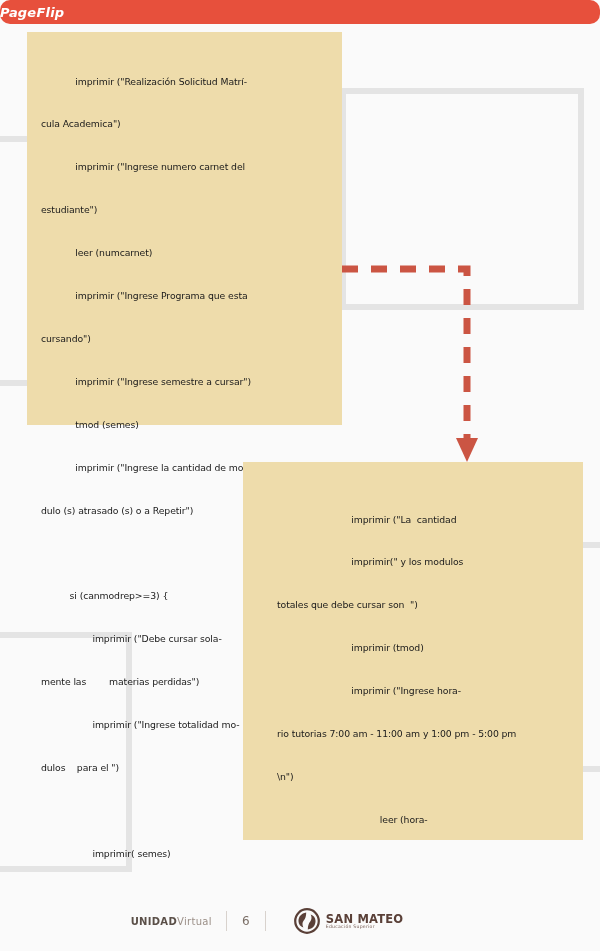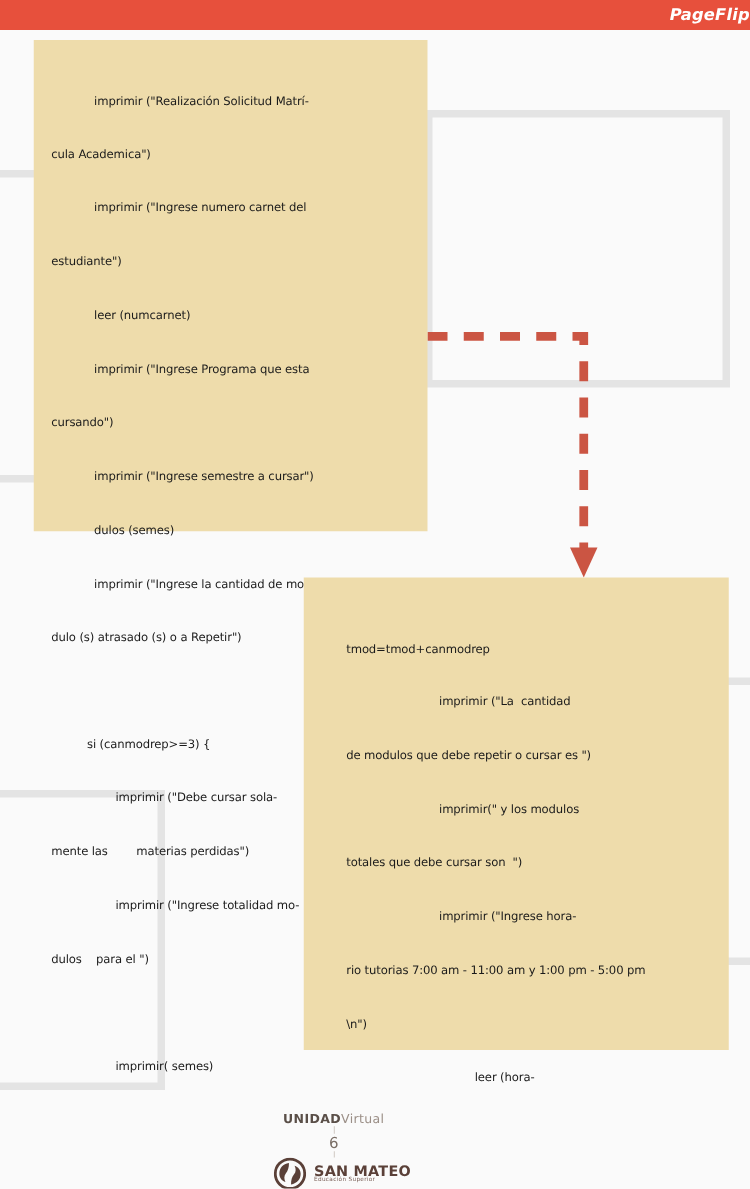--- a/index.html
+++ b/index.html
@@ -17,21 +17,22 @@
   }
 
   
   .topbar {
     position: absolute;
     left: 0; top: 0;
     width: 600px; height: 24px;
     background: #e7503c;
     display: flex;
     align-items: center;
-    justify-content: flex-end;
+    justify-content: flex-start;
+    border-radius: 10px;
   }
   .topbar-title {
     color: #ffffff;
     font-style: italic;
     font-weight: bold;
     font-size: 13px;
     letter-spacing: 0.2px;
     font-family: "DejaVu Sans", "Liberation Sans", sans-serif;
   }
 
@@ -83,21 +84,20 @@
 
   
   .footer {
     position: absolute;
     left: 0; top: 866px;
     width: 534px; height: 62px;
     display: flex;
     align-items: center;
     justify-content: center;
     gap: 0px;
-    flex-direction: column;
   }
   .footer-unidad {
     font-size: 10px;
     color: #6b6059;
     letter-spacing: 0.3px;
     white-space: nowrap;
   }
   .footer-unidad b { font-weight: bold; color: #5a4f48; }
   .footer-unidad span.light { color: #9b8f87; font-weight: normal; }
 
@@ -154,45 +154,44 @@
 
   <div class="codeblock block-one">
     <span class="ln">            imprimir ("Realización Solicitud Matrí-</span>
     <span class="ln">cula Academica")</span>
     <span class="ln">            imprimir ("Ingrese numero carnet del</span>
     <span class="ln">estudiante")</span>
     <span class="ln">            leer (numcarnet)</span>
     <span class="ln">            imprimir ("Ingrese Programa que esta</span>
     <span class="ln">cursando")</span>
     <span class="ln">            imprimir ("Ingrese semestre a cursar")</span>
-    <span class="ln">            dulos (semes)</span>
+    <span class="ln">            tmod (semes)</span>
     <span class="ln">            imprimir ("Ingrese la cantidad de mo-</span>
     <span class="ln">dulo (s) atrasado (s) o a Repetir")</span>
     <span class="ln"></span>
     <span class="ln">          si (canmodrep&gt;=3) {</span>
     <span class="ln">                  imprimir ("Debe cursar sola-</span>
     <span class="ln">mente las        materias perdidas")</span>
     <span class="ln">                  imprimir ("Ingrese totalidad mo-</span>
     <span class="ln">dulos    para el ")</span>
     <span class="ln"></span>
     <span class="ln">                  imprimir( semes)</span>
     
     
     
     
     
     
   </div>
 
   <div class="codeblock block-two">
-    <span class="ln">tmod=tmod+canmodrep</span>
     <span class="ln">                          imprimir ("La  cantidad</span>
-    <span class="ln">de modulos que debe repetir o cursar es ")</span>
     <span class="ln">                          imprimir(" y los modulos</span>
     <span class="ln">totales que debe cursar son  ")</span>
+    <span class="ln">                          imprimir (tmod)</span>
     <span class="ln">                          imprimir ("Ingrese hora-</span>
     <span class="ln">rio tutorias 7:00 am - 11:00 am y 1:00 pm - 5:00 pm</span>
     <span class="ln">\n")</span>
     <span class="ln">                                    leer (hora-</span>
     
     
     
     
     
     

